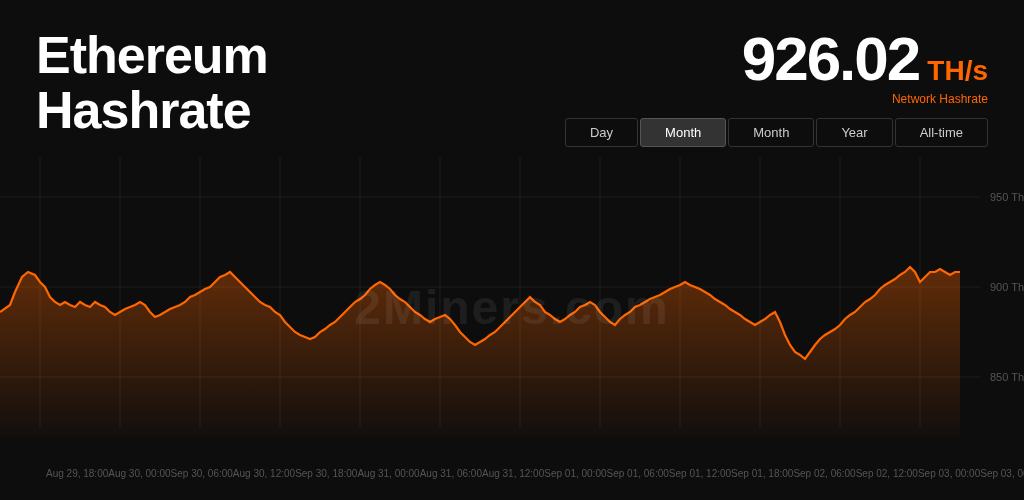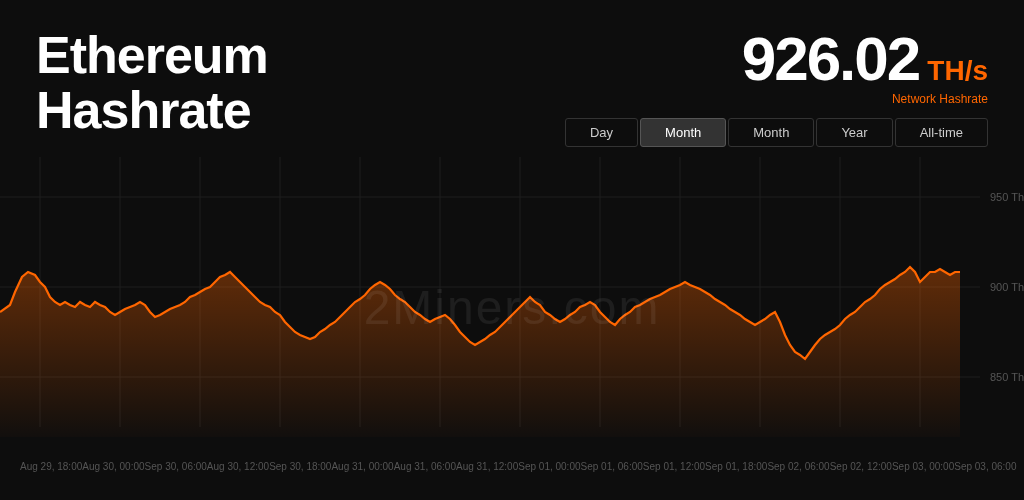--- a/index.html
+++ b/index.html
@@ -108,32 +108,33 @@
       width: 100%;
       height: 100%;
     }
 
     .watermark {
       position: absolute;
       top: 50%;
       left: 50%;
       transform: translate(-50%, -50%);
       font-size: 48px;
-      font-weight: 400;
+      font-weight: 700;
       color: rgba(255,255,255,0.07);
       letter-spacing: 2px;
       pointer-events: none;
       white-space: nowrap;
     }
 
     .x-labels {
       display: flex;
       justify-content: space-between;
-      padding: 4px 36px 0 20px;
-      position: relative;
+      padding: 4px 36px 0 46px;
+      position: relative;
+      margin-top: 7px;
     }
 
     .x-label {
       font-size: 10px;
       color: #555;
       text-align: center;
       white-space: nowrap;
     }
   </style>
 </head>

